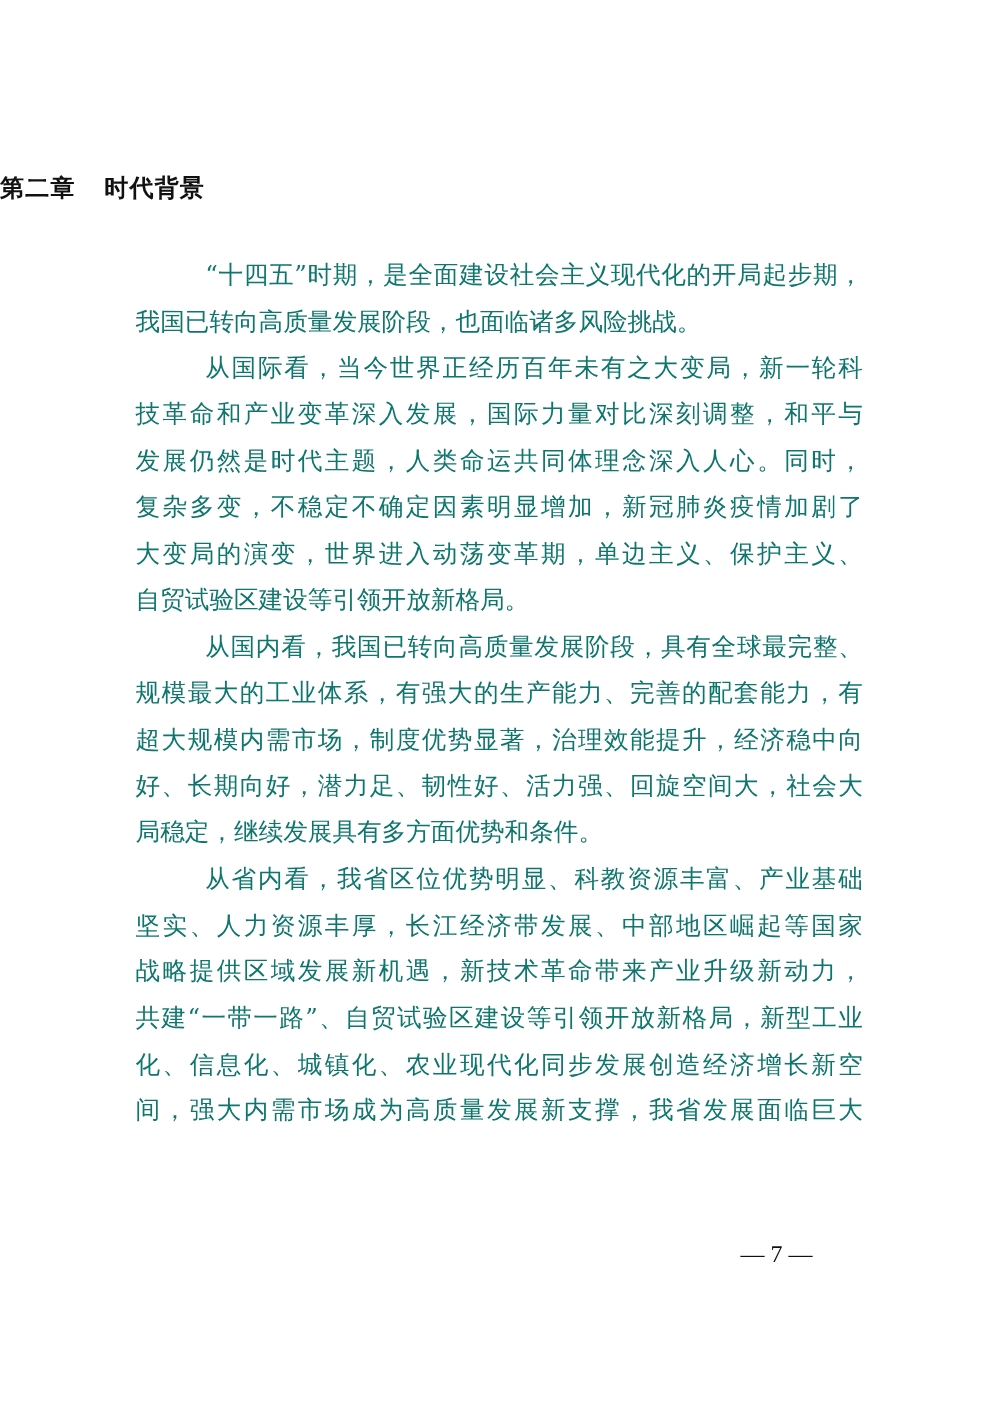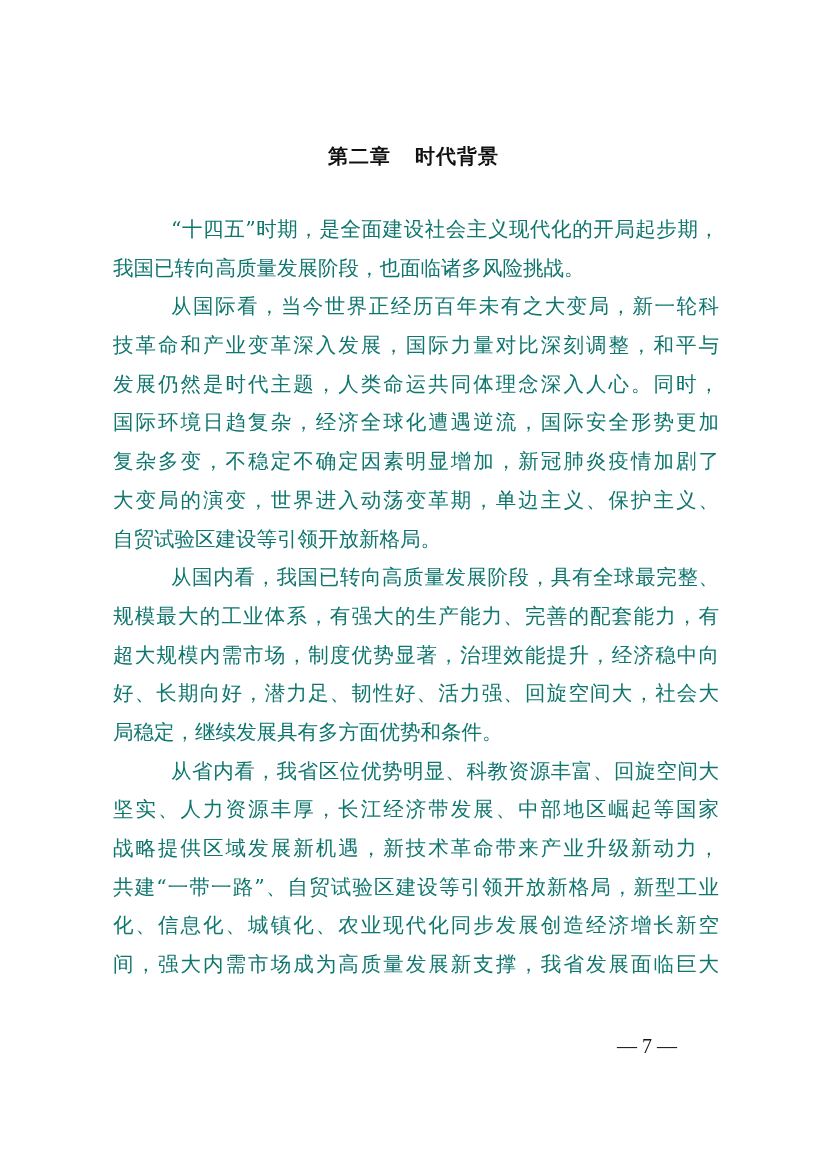--- a/index.html
+++ b/index.html
@@ -1,19 +1,19 @@
 <!DOCTYPE html>
 <html><head>
 <meta charset="utf-8">
 <style>
   html, body { margin: 0; padding: 0; background: #ffffff; }
   body { width: 827px; height: 1169px; position: relative; overflow: hidden; }
   .page { position: absolute; left: 0; top: 0; width: 827px; height: 1169px; background: #fff; }
   .title {
-    position: absolute; left: 0; top: 143px; width: 827px; text-align: center;
+    position: absolute; left: 0; top: 143px; width: 827px; 
     font-family: "DejaVu Sans", sans-serif; font-weight: bold; font-size: 20px;
     color: #111; letter-spacing: 1px; white-space: pre;
   }
   .body-text {
     position: absolute; left: 113px; top: 210px; width: 606px;
     font-family: "DejaVu Serif", serif; font-size: 20.5px; color: #0f766e;
     line-height: 38.7px; text-align: justify; text-align-last: auto;
   }
   .line { display: block; white-space: nowrap; text-align: justify; text-align-last: justify; height: 38.7px; }
   .line.last { text-align-last: left; }
@@ -30,32 +30,31 @@
   <div class="title">第二章   时代背景</div>
 
   <div class="body-text">
 
     <span class="line indent">“十四五”时期，是全面建设社会主义现代化的开局起步期，</span>
     <span class="line last">我国已转向高质量发展阶段，也面临诸多风险挑战。</span>
 
     <span class="line indent">从国际看，当今世界正经历百年未有之大变局，新一轮科</span>
     <span class="line">技革命和产业变革深入发展，国际力量对比深刻调整，和平与</span>
     <span class="line">发展仍然是时代主题，人类命运共同体理念深入人心。同时，</span>
-    <span class="line">国际环境日趋复杂，经济全球化遭遇逆流，国际安全形势更加</span>
     <span class="line">复杂多变，不稳定不确定因素明显增加，新冠肺炎疫情加剧了</span>
     <span class="line">大变局的演变，世界进入动荡变革期，单边主义、保护主义、</span>
     <span class="line last">自贸试验区建设等引领开放新格局。</span>
 
     <span class="line indent">从国内看，我国已转向高质量发展阶段，具有全球最完整、</span>
     <span class="line">规模最大的工业体系，有强大的生产能力、完善的配套能力，有</span>
     <span class="line">超大规模内需市场，制度优势显著，治理效能提升，经济稳中向</span>
     <span class="line">好、长期向好，潜力足、韧性好、活力强、回旋空间大，社会大</span>
     <span class="line last">局稳定，继续发展具有多方面优势和条件。</span>
 
-    <span class="line indent">从省内看，我省区位优势明显、科教资源丰富、回旋空间大</span>
+    <span class="line indent">从省内看，我省区位优势明显、科教资源丰富、产业基础</span>
     <span class="line">坚实、人力资源丰厚，长江经济带发展、中部地区崛起等国家</span>
     <span class="line">战略提供区域发展新机遇，新技术革命带来产业升级新动力，</span>
     <span class="line">共建“一带一路”、自贸试验区建设等引领开放新格局，新型工业</span>
     <span class="line">化、信息化、城镇化、农业现代化同步发展创造经济增长新空</span>
     <span class="line">间，强大内需市场成为高质量发展新支撑，我省发展面临巨大</span>
   </div>
 
   <div class="page-number">— 7 —</div>
 </div>
 

